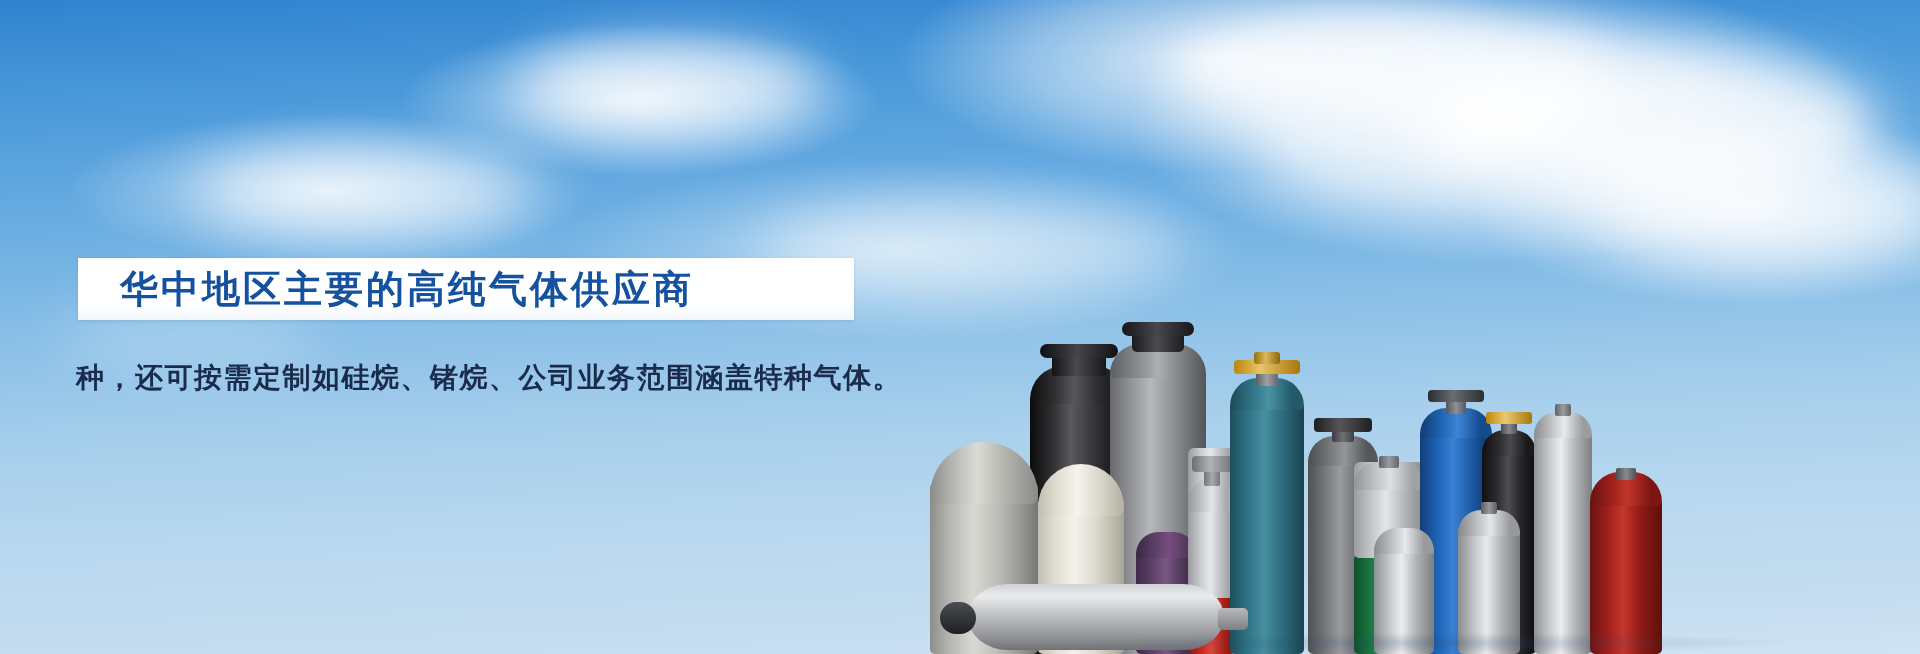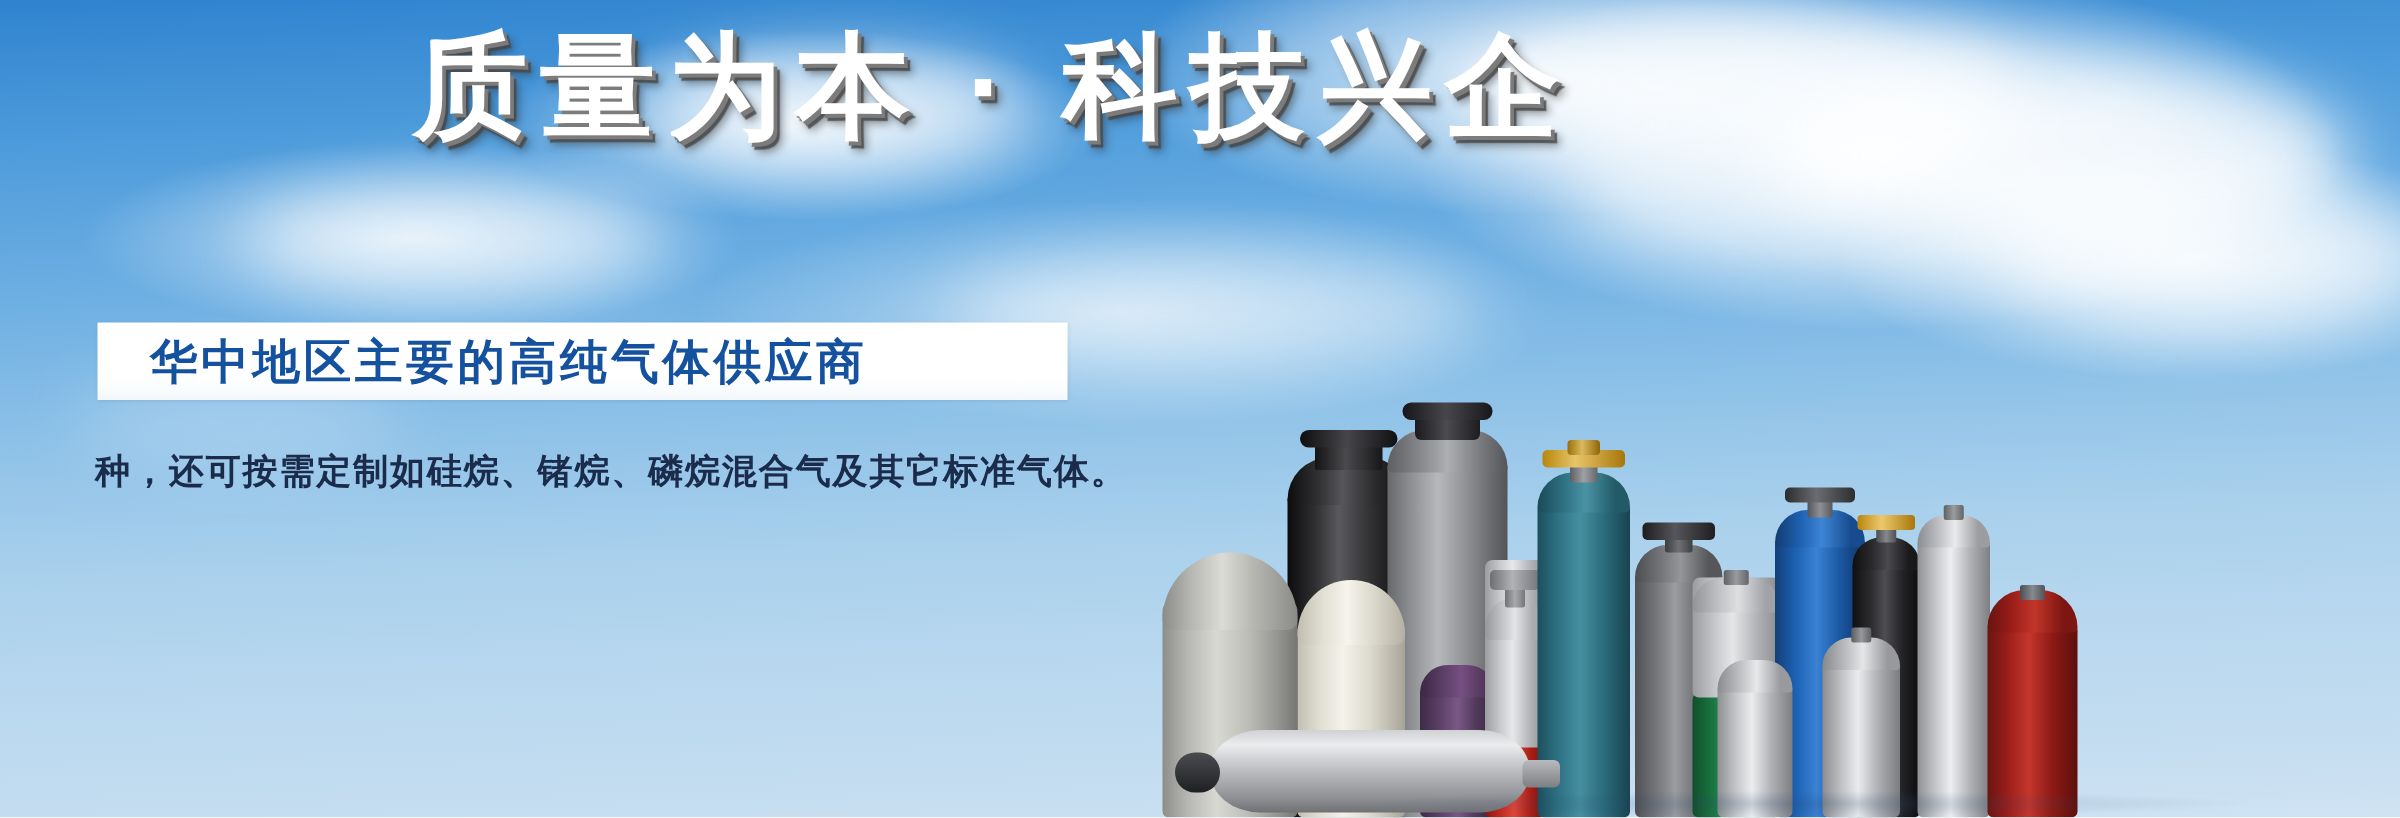--- a/index.html
+++ b/index.html
@@ -208,24 +208,23 @@
       <div style="position:absolute;left:0px;bottom:20px;width:36px;height:32px;border-radius:18px;
                   background:linear-gradient(180deg,#4a4c50,#1f2023);"></div>
       <div style="position:absolute;left:278px;bottom:24px;width:30px;height:22px;border-radius:5px;
                   background:linear-gradient(180deg,#b8babe,#7d7f83);"></div>
     </div>
 
   </div>
 
   <div class="shadowfloor"></div>
 
-  <div class="headline">质量为本 · 科技兴企</div>
 
 
   <div class="whiteband">
     <div class="whiteband-text">华中地区主要的高纯气体供应商</div>
   </div>
 
   <div class="para">
-    <span class="ln">种，还可按需定制如硅烷、锗烷、磷烷混合气及其它标准气体。</span>
+    <span class="ln">种，还可按需定制如硅烷、锗烷、公司业务范围涵盖特种气体。</span>
   </div>
 
 </div>
 
 </body></html>

